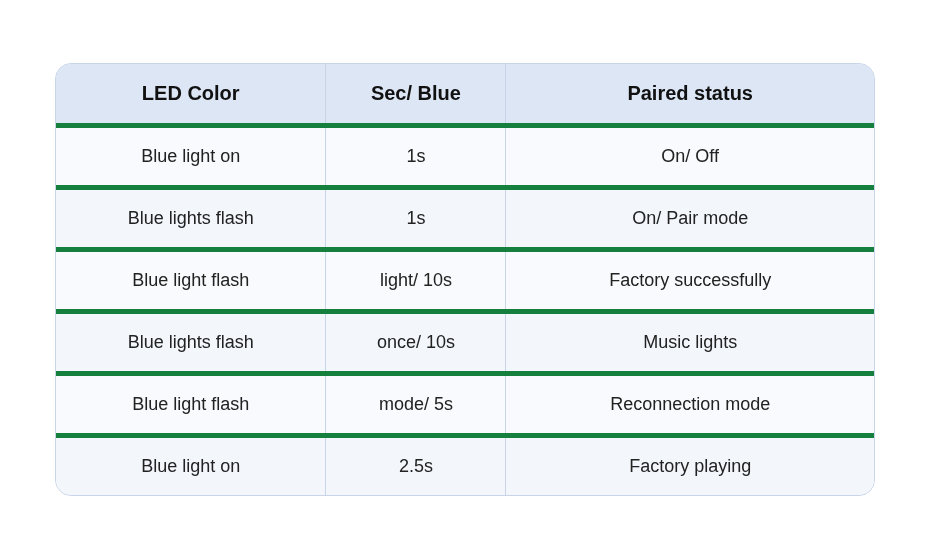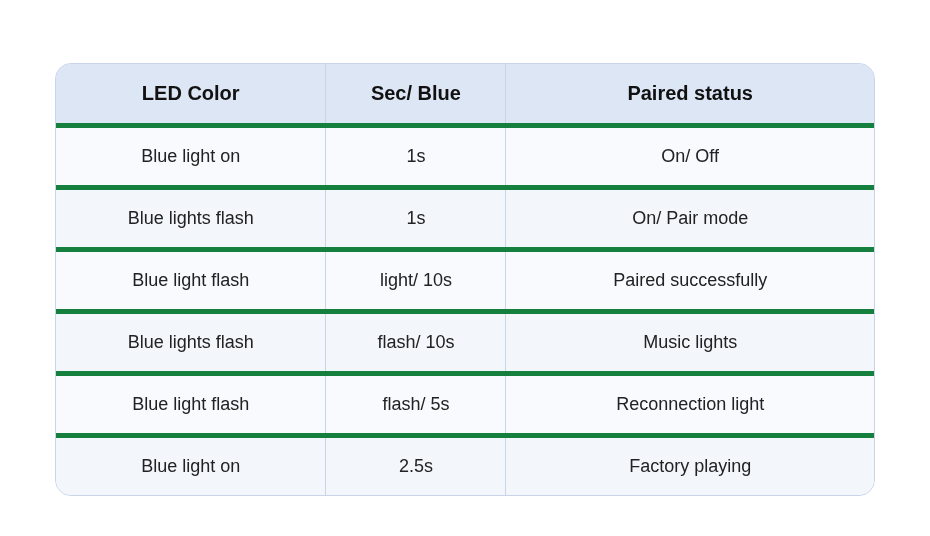--- a/index.html
+++ b/index.html
@@ -103,31 +103,31 @@
           <td>On/ Off</td>
         </tr>
         <tr>
           <td>Blue lights flash</td>
           <td>1s</td>
           <td>On/ Pair mode</td>
         </tr>
         <tr>
           <td>Blue light flash</td>
           <td>light/ 10s</td>
-          <td>Paired successfully</td>
+          <td>Factory successfully</td>
         </tr>
         <tr>
           <td>Blue lights flash</td>
-          <td>flash/ 10s</td>
+          <td>once/ 10s</td>
           <td>Music lights</td>
         </tr>
         <tr>
           <td>Blue light flash</td>
-          <td>flash/ 5s</td>
-          <td>Reconnection light</td>
+          <td>mode/ 5s</td>
+          <td>Reconnection mode</td>
         </tr>
         <tr>
           <td>Blue light on</td>
           <td>2.5s</td>
           <td>Factory playing</td>
         </tr>
       </tbody>
   </table>
 </div>
 

